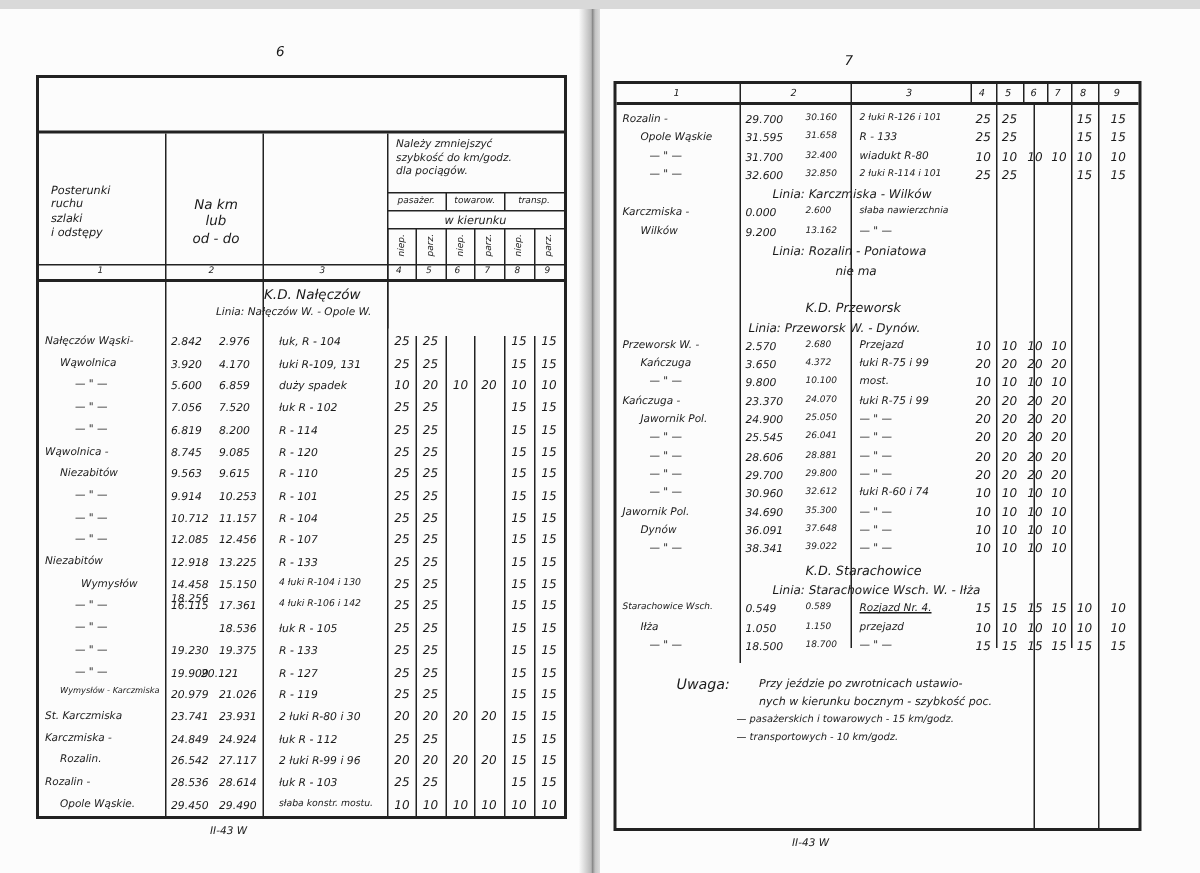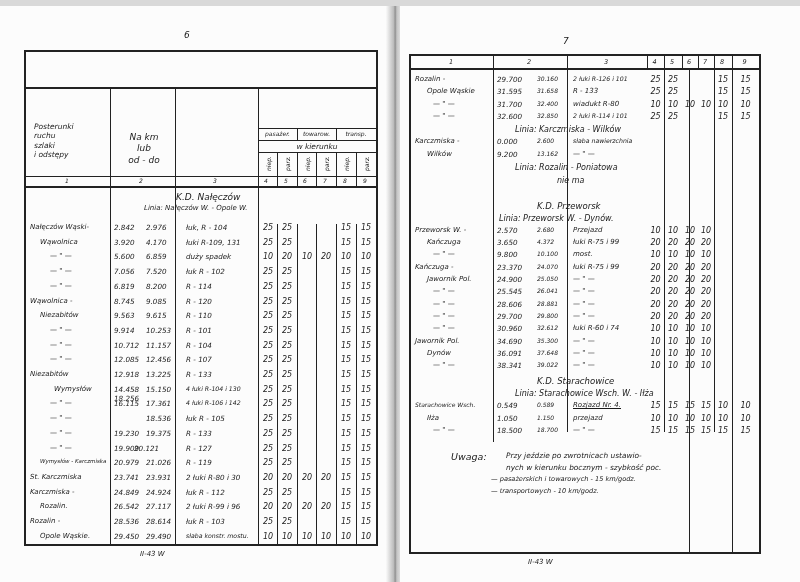--- a/index.html
+++ b/index.html
@@ -45,20 +45,25 @@
       <div class="hdr" id="lh1" style="left:8px;top:70px;">
           <div>Posterunki</div>
           <div>ruchu</div>
           <div>szlaki</div>
           <div>i odstępy</div>
         </div>
       <div class="hdr" id="lh2" style="left:94px;top:80px;text-align:center;width:48px;font-size:9px;">
           <div>Na km</div>
           <div>lub</div>
           <div>od - do</div>
+        </div>
+      <div class="hdr" id="lhsg" style="left:238px;top:40px;font-size:7px;">
+          <div>Należy zmniejszyć</div>
+          <div>szybkość do km/godz.</div>
+          <div>dla pociągów.</div>
         </div>
       <div class="hline" style="left:232px;top:76px;width:118px;"></div>
       <div id="lhtt">
           <div class="hdr" style="left:232px;top:78px;width:39px;text-align:center;font-size:6px;">pasażer.</div>
           <div class="hdr" style="left:271px;top:78px;width:39px;text-align:center;font-size:6px;">towarow.</div>
           <div class="vline" style="left:271px;top:76px;height:12px;"></div>
           <div class="hdr" style="left:310px;top:78px;width:40px;text-align:center;font-size:6px;">transp.</div>
           <div class="vline" style="left:310px;top:76px;height:12px;"></div>
         </div>
       <div class="hline" style="left:232px;top:88px;width:118px;"></div>

